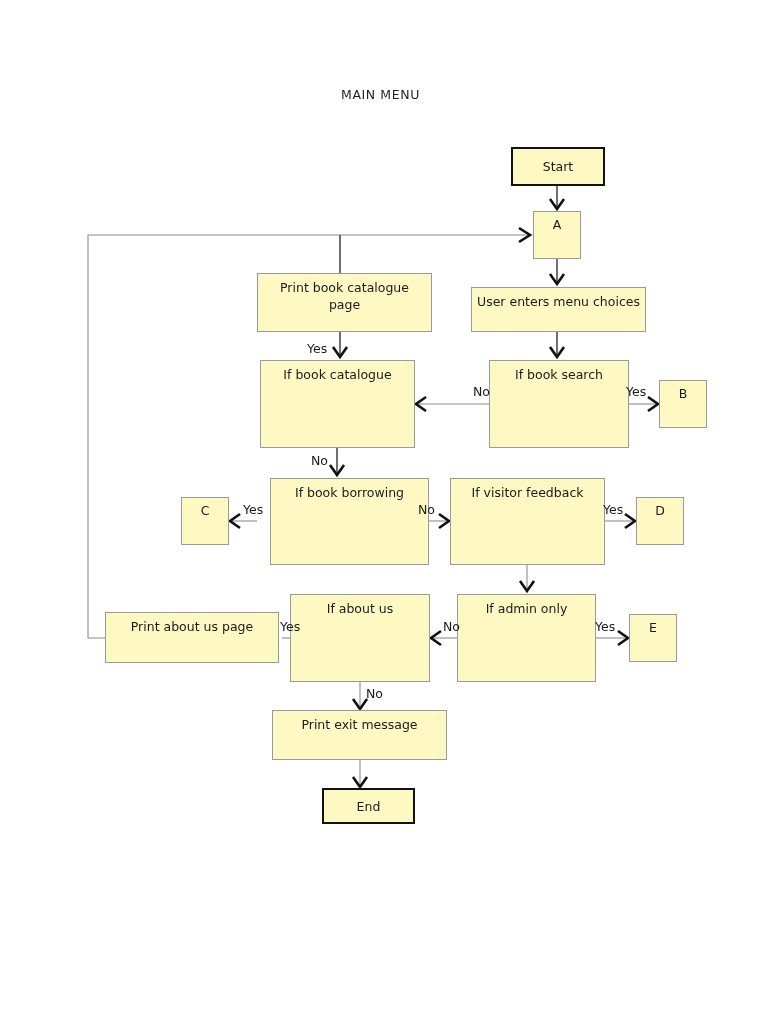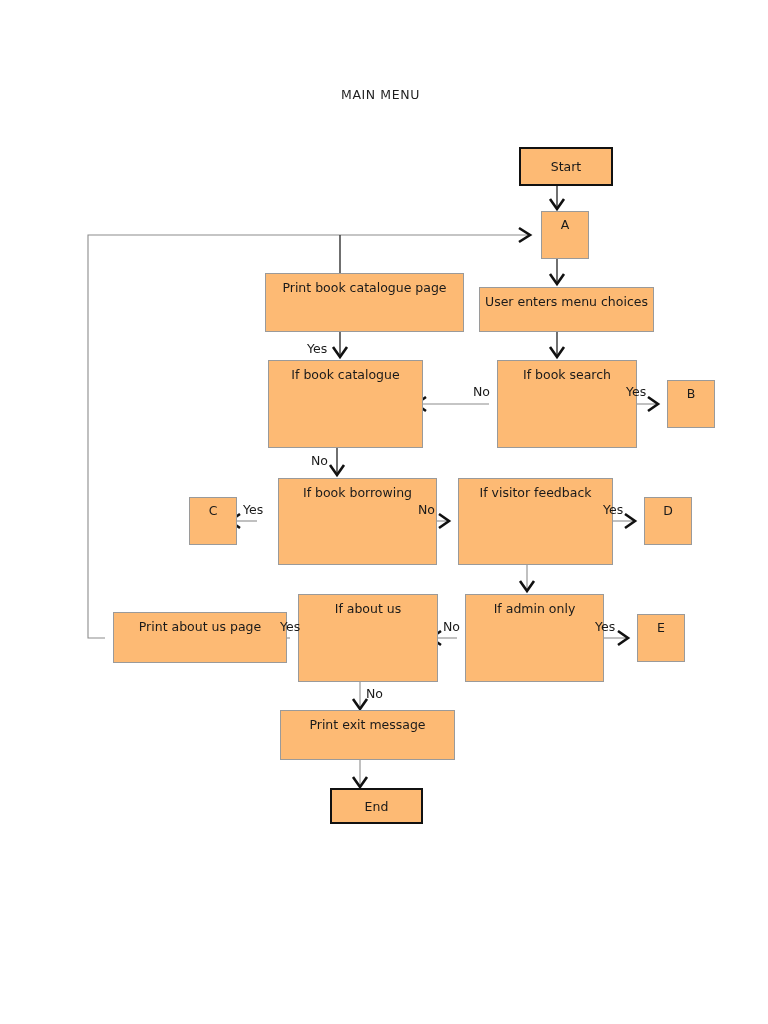--- a/index.html
+++ b/index.html
@@ -25,27 +25,26 @@
     position: absolute;
     font-size: 12.5px;
     letter-spacing: 0.6px;
     color: #1f1f1f;
     white-space: nowrap;
   }
   
   .node {
     position: absolute;
     box-sizing: border-box;
-    background: #fdba74;
+    background: #fef9c3;
     border: 1px solid #9a9a9a;
     display: flex;
     justify-content: center;
     align-items: flex-start;
     text-align: center;
-    margin-left: 8px;
   }
   .node.thick {
     border: 2px solid #111111;
     align-items: center;
   }
   .node > .label {
     font-size: 12.5px;
     line-height: 17px;
     color: #1a1a1a;
     padding: 0 5px;
@@ -158,21 +157,21 @@
   </div>
 
   <div class="node conn" style="left:533px; top:211px; width:48px; height:48px;">
     <span class="label">A</span>
   </div>
 
   <div class="node pad-top" style="left:471px; top:287px; width:175px; height:45px;">
     <span class="label">User enters menu choices</span>
   </div>
 
-  <div class="node pad-top" style="left:257px; top:273px; width:199px; height:59px;">
+  <div class="node pad-top" style="left:257px; top:273px; width:175px; height:59px;">
     <span class="label">Print book catalogue page</span>
   </div>
 
   <div class="node pad-top" style="left:489px; top:360px; width:140px; height:88px;">
     <span class="label">If book search</span>
   </div>
 
   <div class="node pad-top" style="left:260px; top:360px; width:155px; height:88px;">
     <span class="label">If book catalogue</span>
   </div>

